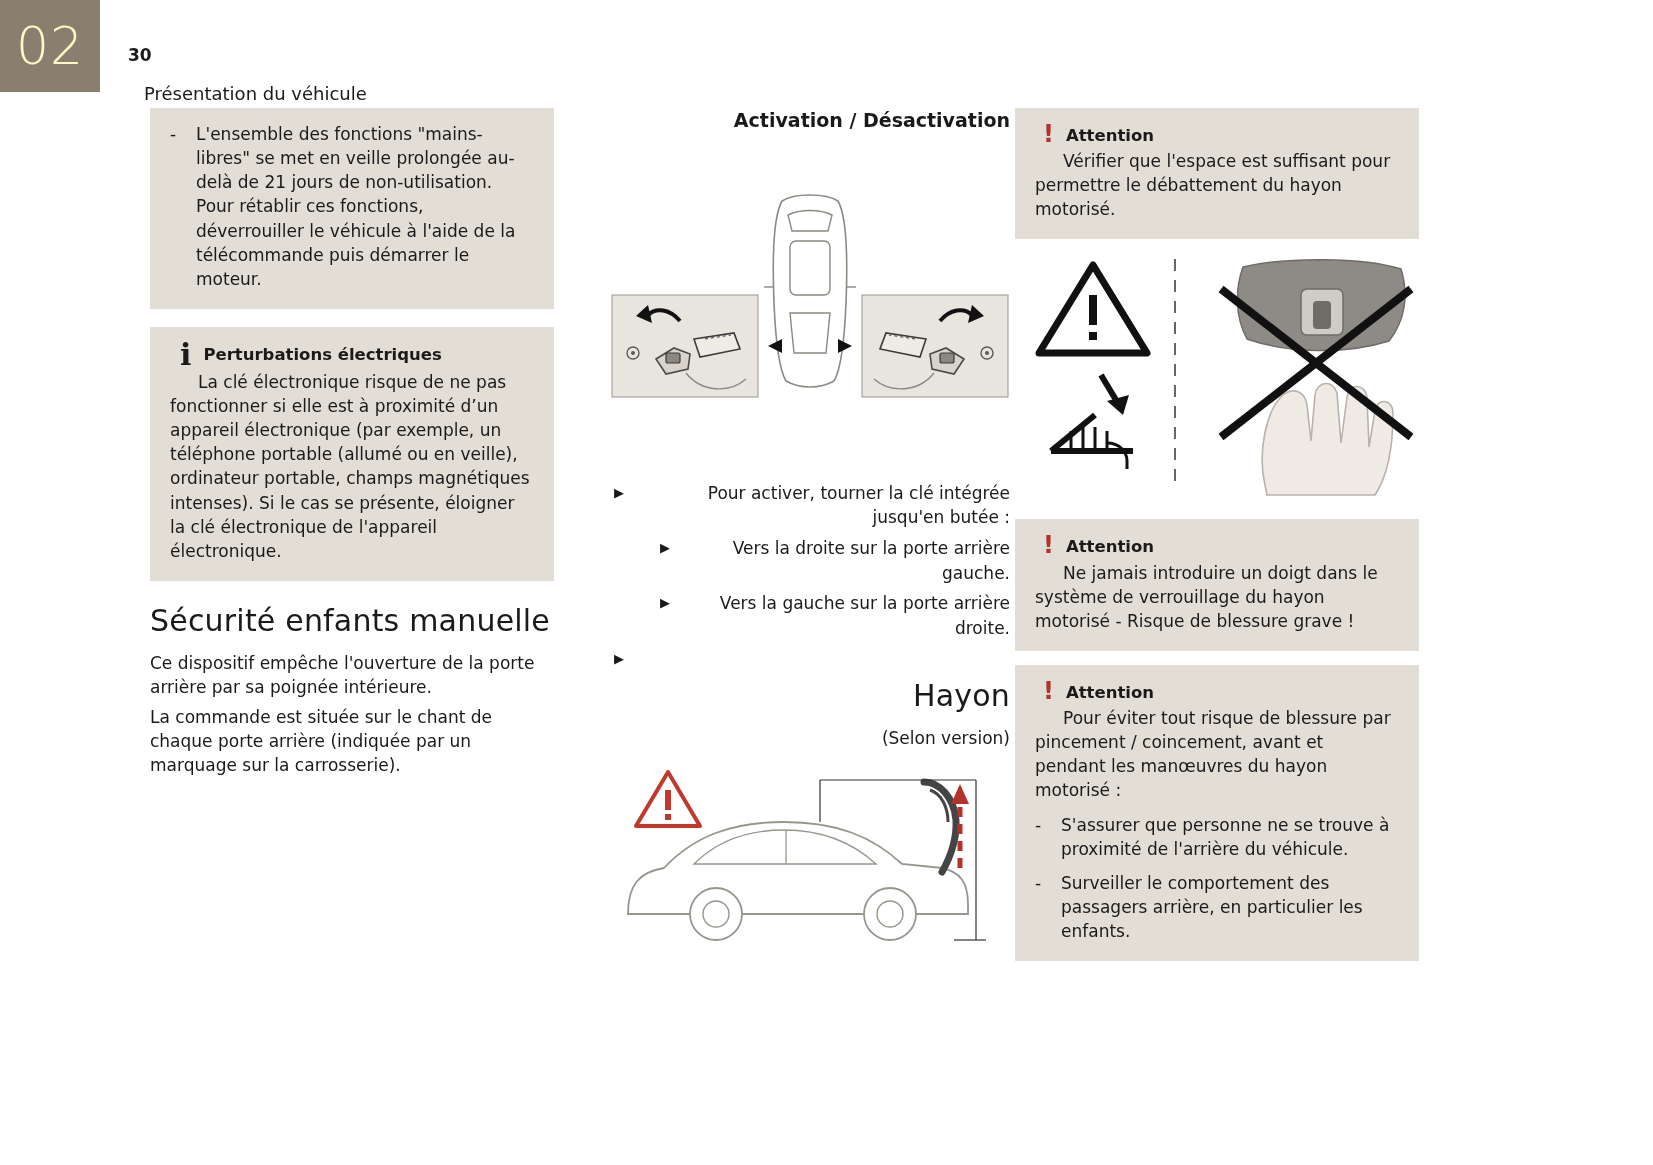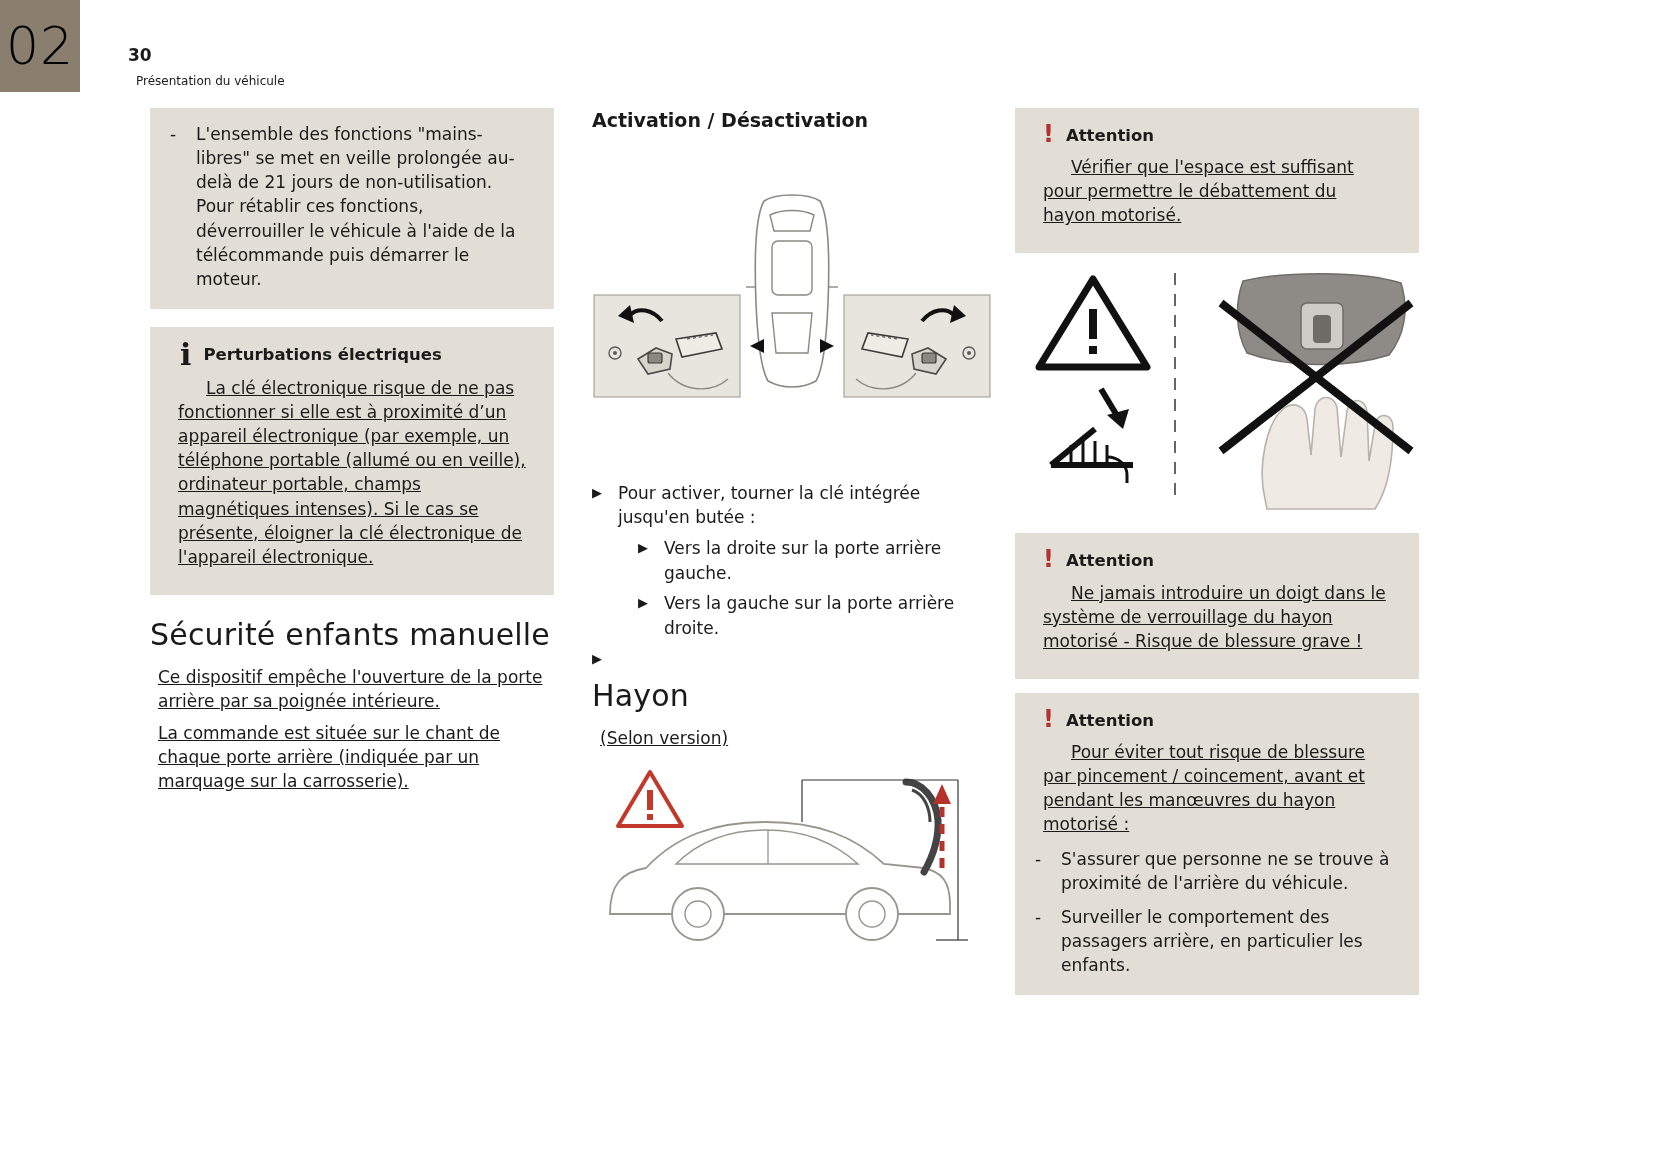--- a/index.html
+++ b/index.html
@@ -14,24 +14,24 @@
     color: #1a1a1a;
     position: relative;
     overflow: hidden;
   }
 
   
   .chapter-tab {
     position: absolute;
     left: 0;
     top: 0;
-    width: 80px;
+    width: 100px;
     height: 92px;
     background: #8a7f6e;
-    color: #000000;
+    color: #fef9c3;
     display: flex;
     align-items: center;
     justify-content: center;
     font-size: 52px;
     font-weight: 300;
     letter-spacing: 1px;
   }
 
   
   .page-header {
@@ -39,33 +39,33 @@
     left: 128px;
     top: 44px;
   }
   .page-number {
     font-size: 17px;
     font-weight: bold;
     line-height: 1.3;
     margin: 0 0 4px 0;
   }
   .page-section {
-    font-size: 12px;
+    font-size: 18px;
     font-weight: normal;
     line-height: 1.3;
-    margin: 8px;
+    margin: 16px;
   }
 
   
   .col {
     position: absolute;
     top: 108px;
   }
   .col-1 { left: 150px;  width: 404px; }
-  .col-2 { left: 592px;  width: 400px; }
+  .col-2 { left: 610px;  width: 400px; text-align: right; }
   .col-3 { left: 1015px; width: 404px; }
 
   
   .grey-box {
     background: #e2ded6;
     padding: 14px 20px 18px 20px;
     box-sizing: border-box;
   }
 
   .box-title-row {
@@ -94,22 +94,21 @@
     font-size: 30px;
     font-weight: bold;
     line-height: 0.9;
     padding-left: 10px;
     font-family: "DejaVu Serif", "Liberation Serif", serif;
   }
 
   p.body {
     font-size: 17px;
     line-height: 1.42;
-    margin: 8px;
-    text-decoration: underline;
+    margin: 0;
   }
   p.body.indent { text-indent: 28px; }
 
   
   .dash-list {
     display: flex;
     gap: 14px;
     font-size: 17px;
     line-height: 1.42;
   }

